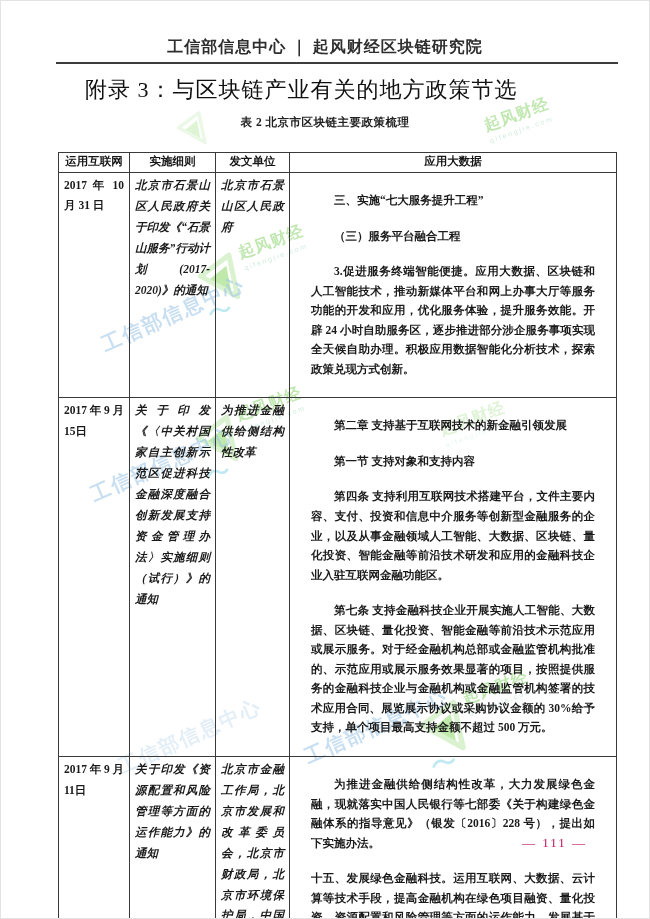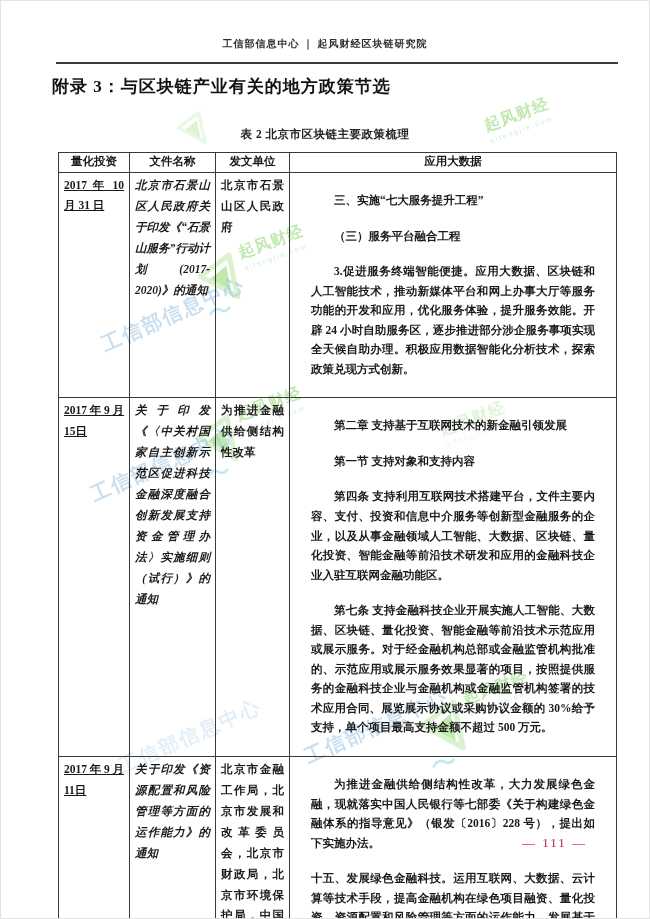--- a/index.html
+++ b/index.html
@@ -10,57 +10,57 @@
     background:#ffffff;
     border:1px solid #e3e3e3;
     box-sizing:border-box;
     overflow:hidden;
     font-family:"Liberation Serif","DejaVu Serif",serif;
     color:#1c1c1c;
   }
   
   .doc-header{
     position:absolute;left:0;top:36px;width:100%;
-    text-align:center;font-size:10px;font-weight:bold;color:#2e2e2e;
+    text-align:center;font-size:16px;font-weight:bold;color:#2e2e2e;
     letter-spacing:1px;
   }
   .header-rule{
     position:absolute;left:55px;top:61px;width:562px;height:0;
     border-top:2px solid #3c3c3c;
   }
   
   .appendix-title{
-    position:absolute;left:51px;top:74px;
-    font-size:17px;font-weight:bold;color:#111;letter-spacing:1px;
+    position:absolute;left:84px;top:74px;
+    font-size:22px;font-weight:normal;color:#111;letter-spacing:1px;
   }
   .table-caption{
-    position:absolute;left:0;top:126px;width:100%;
+    position:absolute;left:0;top:114px;width:100%;
     text-align:center;font-size:11.5px;font-weight:bold;color:#222;
     letter-spacing:0.5px;
   }
   
   .policy-table{
     position:absolute;left:57px;top:151px;width:558px;
     border-collapse:collapse;table-layout:fixed;
     font-size:11.5px;color:#1a1a1a;
   }
   .policy-table td,.policy-table th{
     border:1px solid #3a3a3a;
     vertical-align:top;
     padding:2px 5px;
     box-sizing:border-box;
   }
   .policy-table{border:1.5px solid #333;}
   .policy-table th{
     font-weight:bold;text-align:center;height:20px;
     padding:1px 2px;font-size:11.5px;color:#161616;
   }
-  .cell-date{line-height:1.78;text-align:justify;text-justify:inter-character;font-weight:bold;text-decoration:underline;}
+  .cell-date{line-height:1.78;text-align:justify;text-justify:inter-character;font-weight:bold;}
   .cell-name{line-height:1.82;text-align:justify;text-justify:inter-character;font-weight:bold;font-style:italic;}
-  .cell-unit{line-height:1.82;text-align:justify;text-justify:inter-character;font-weight:bold;}
+  .cell-unit{line-height:1.82;text-align:justify;text-justify:inter-character;font-weight:bold;font-style:italic;}
   .cell-content{line-height:1.7;text-align:justify;text-justify:inter-character;font-weight:bold;padding:2px 7px;}
   .cell-content p{margin:16px;}
   .cell-content p.indent{text-indent:2em;}
   
   .page-number{
     position:absolute;right:62px;top:834px;
     font-size:13px;color:#be185d;letter-spacing:2px;
   }
   
   .wm{position:absolute;pointer-events:none;white-space:nowrap;}
@@ -167,22 +167,22 @@
 
   <table class="policy-table">
     <colgroup>
       <col style="width:71px">
         <col style="width:86px">
         <col style="width:74px">
         <col style="width:327px">
     </colgroup>
     <tbody>
         <tr>
-      <th>量化投资</th>
-      <th>文件名称</th>
+      <th>运用互联网</th>
+      <th>实施细则</th>
       <th>发文单位</th>
       <th>应用大数据</th>
     </tr>
     <tr style="height:122px">
       <td class="cell-date">2017 年 10 月 31 日</td>
       <td class="cell-name">北京市石景山区人民政府关于印发《“石景山服务”行动计划(2017-2020)》的通知</td>
       <td class="cell-unit">北京市石景山区人民政府</td>
       <td class="cell-content">
         <p class="indent">三、实施“七大服务提升工程”</p>
         <p class="indent">（三）服务平台融合工程</p>

